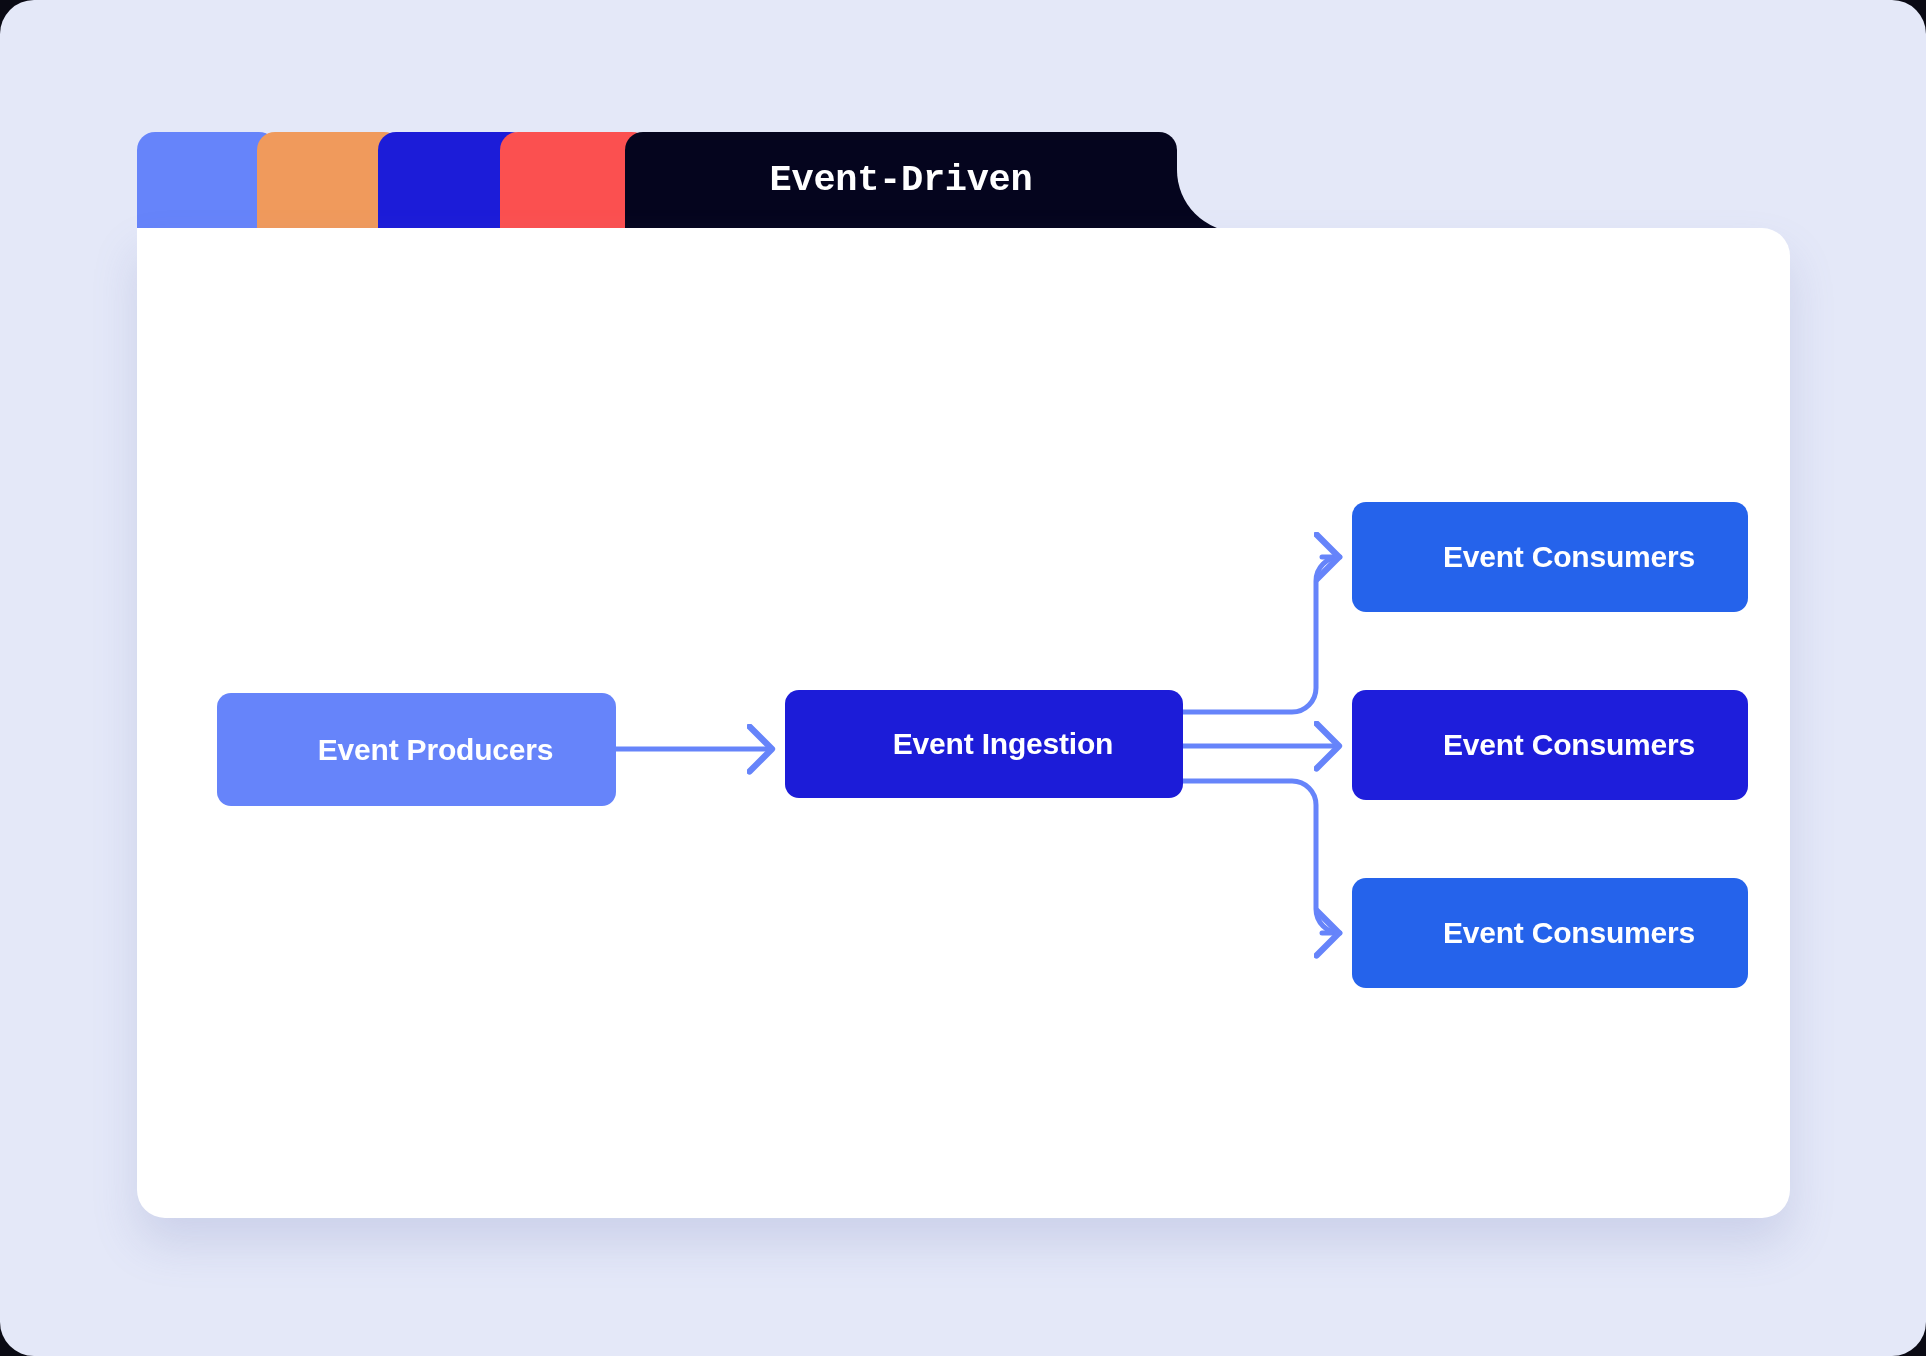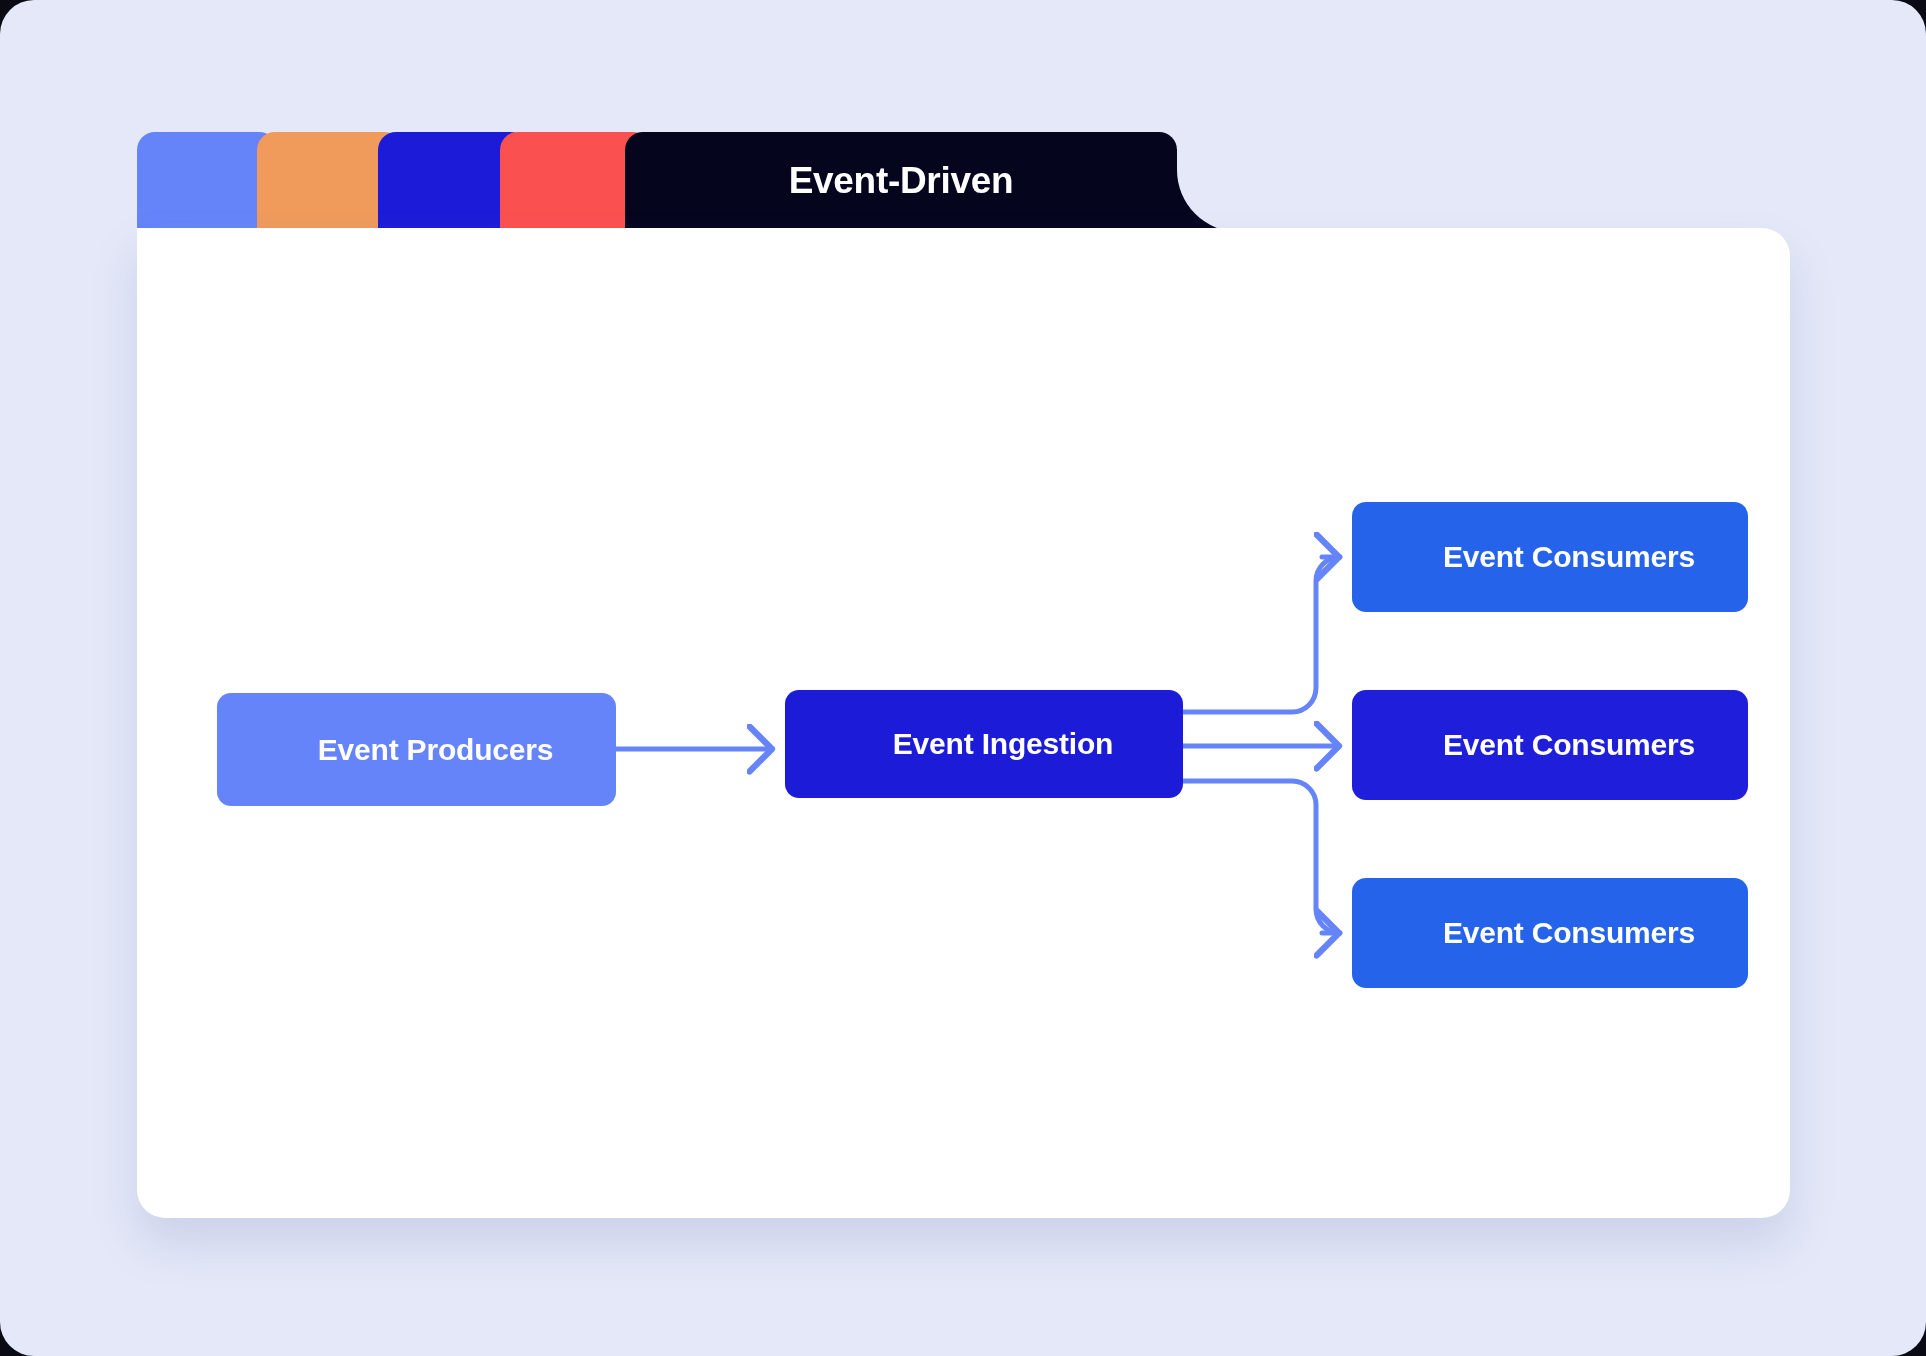--- a/index.html
+++ b/index.html
@@ -21,20 +21,21 @@
     border-radius: 34px;
     overflow: hidden;
   }
   
   .tab-strip {
     position: absolute;
     left: 137px;
     top: 132px;
     width: 1500px;
     height: 98px;
+    font-family: Liberation Mono, monospace;
   }
   .tab {
     position: absolute;
     top: 0;
     height: 98px;
     border-radius: 18px 18px 0 0;
   }
   .tab-1 { left: 0px;   width: 140px; background: #6684fa; z-index: 1; }
   .tab-2 { left: 120px; width: 145px; background: #f09a5c; z-index: 2; }
   .tab-3 { left: 241px; width: 150px; background: #1c1cd8; z-index: 3; }

